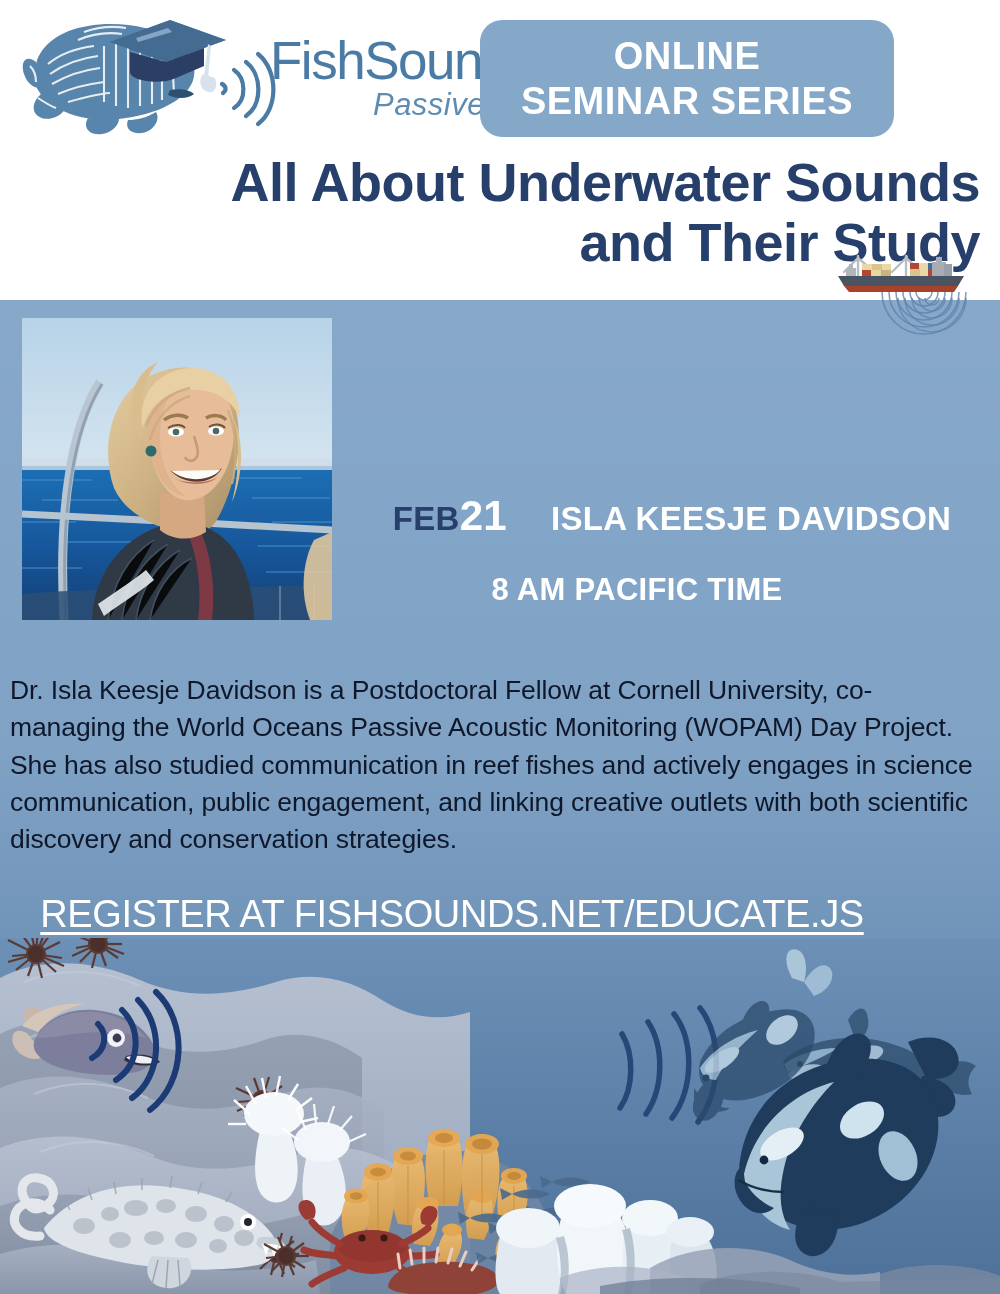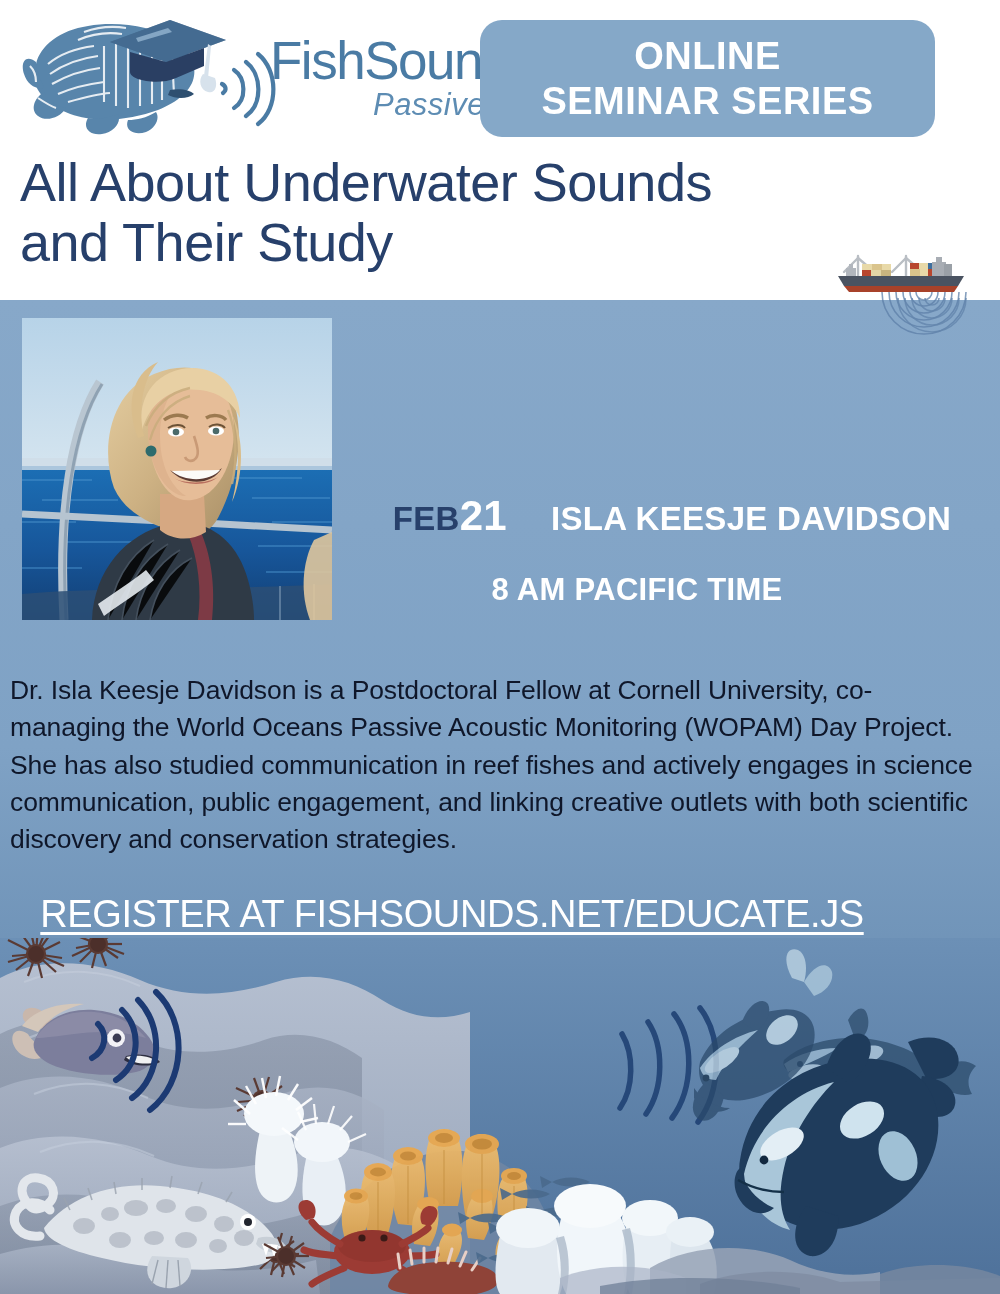--- a/index.html
+++ b/index.html
@@ -24,34 +24,34 @@
     font-size:53px; font-weight:400; letter-spacing:-1.5px;
     color:#4a7ba4; line-height:1;
   }
   .logo-sub {
     font-family:"Liberation Sans", sans-serif;
     font-size:31px; font-style:italic; font-weight:400;
     color:#5d8cb3; text-align:right; line-height:1; margin-top:2px; letter-spacing:.5px;
   }
 
   .badge {
-    position:absolute; left:480px; top:20px; width:455px; height:117px;
+    position:absolute; left:480px; top:20px; width:414px; height:117px;
     background:#85a8c8; border-radius:22px;
     display:flex; flex-direction:column; align-items:center; justify-content:center;
     color:#ffffff;
   }
   .badge-l1, .badge-l2 {
     font-size:38px; font-weight:bold; letter-spacing:.5px; line-height:1.18;
     text-align:center;
   }
 
   .main-title {
     position:absolute; left:20px; top:152px; width:960px;
-    text-align:left; color:#27406b;
-    font-size:54px; font-weight:normal; line-height:1.12;
+    text-align:right; color:#27406b;
+    font-size:54px; font-weight:bold; line-height:1.12;
     letter-spacing:-0.5px;
   }
   .main-title .tl2 { display:block; }
 
   
   .ship { position:absolute; left:832px; top:250px; width:140px; height:46px; z-index:4; }
 
   
   .blue-body {
     position:absolute; left:0; top:300px; width:1000px; height:994px;

